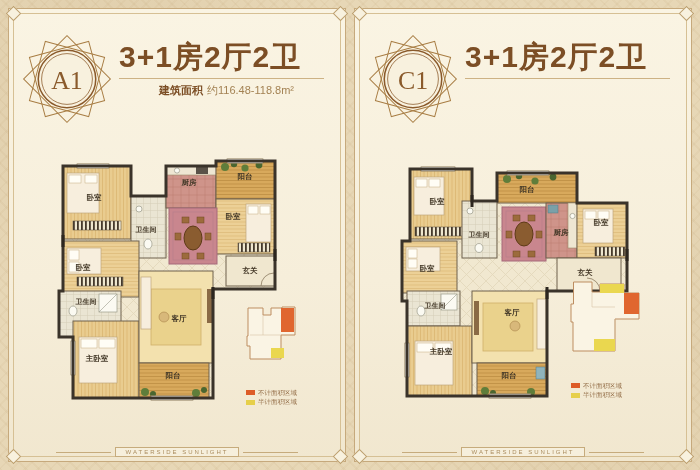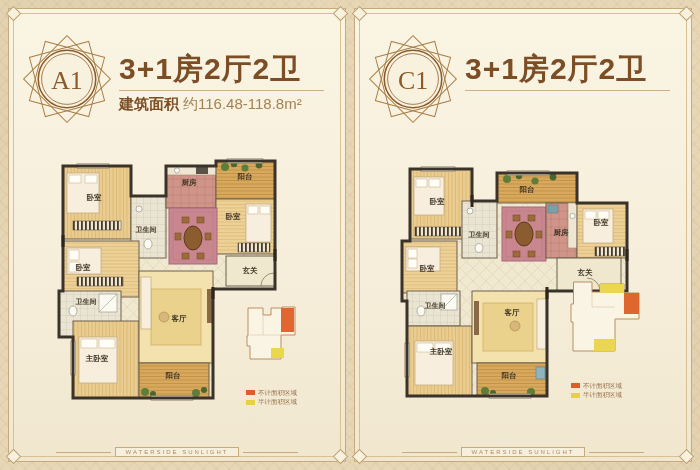--- a/index.html
+++ b/index.html
@@ -20,24 +20,24 @@
     background-image:linear-gradient(180deg,#faf4e3 0%,#f6eeda 60%,#f1e7cf 100%);
     border:1px solid #c6a97c;
     box-sizing:border-box;
   }
   .panel-inner{position:absolute;inset:4px;border:1px solid #d6c094;pointer-events:none;}
   .corner{position:absolute;width:9px;height:9px;border:1px solid #bd9f6e;background:#f8f1de;transform:rotate(45deg);}
   .corner.tl{left:-6px;top:-6px;} .corner.tr{right:-6px;top:-6px;}
   .corner.bl{left:-6px;bottom:-6px;} .corner.br{right:-6px;bottom:-6px;}
 
   .badge{position:absolute;left:12px;top:24px;width:92px;height:92px;}
-  .title-block{position:absolute;left:110px;top:44px;width:215px;}
+  .title-block{position:absolute;left:110px;top:32px;width:215px;}
   .panel-title{margin:0;font-size:30px;font-weight:bold;color:#7c4e25;letter-spacing:1px;line-height:1.05;white-space:nowrap;}
   .title-rule{height:1px;background:#cdb284;margin:5px 0 4px;width:205px;}
-  .area-line{font-size:15px;color:#a38253;white-space:nowrap;}
+  .area-line{font-size:11px;color:#a38253;white-space:nowrap;margin-left:40px;}
   .area-prefix{font-weight:bold;color:#7c4e25;margin-right:4px;}
 
   .plan{position:absolute;left:40px;top:142px;}
   .rl{font-size:7.5px;font-weight:bold;fill:#443928;text-anchor:middle;}
   .rl.sm{font-size:7px;}
   .win rect{fill:#fcfaf0;stroke:#877757;stroke-width:.6;}
   .win line{stroke:#877757;stroke-width:.5;}
   .door{stroke:#8a7a5f;stroke-width:.8;fill:none;}
   .furn{fill:#f7eedd;stroke:#bfa77d;stroke-width:.7;}
   .pillow{fill:#fffdf5;stroke:#c4ac80;stroke-width:.5;}

